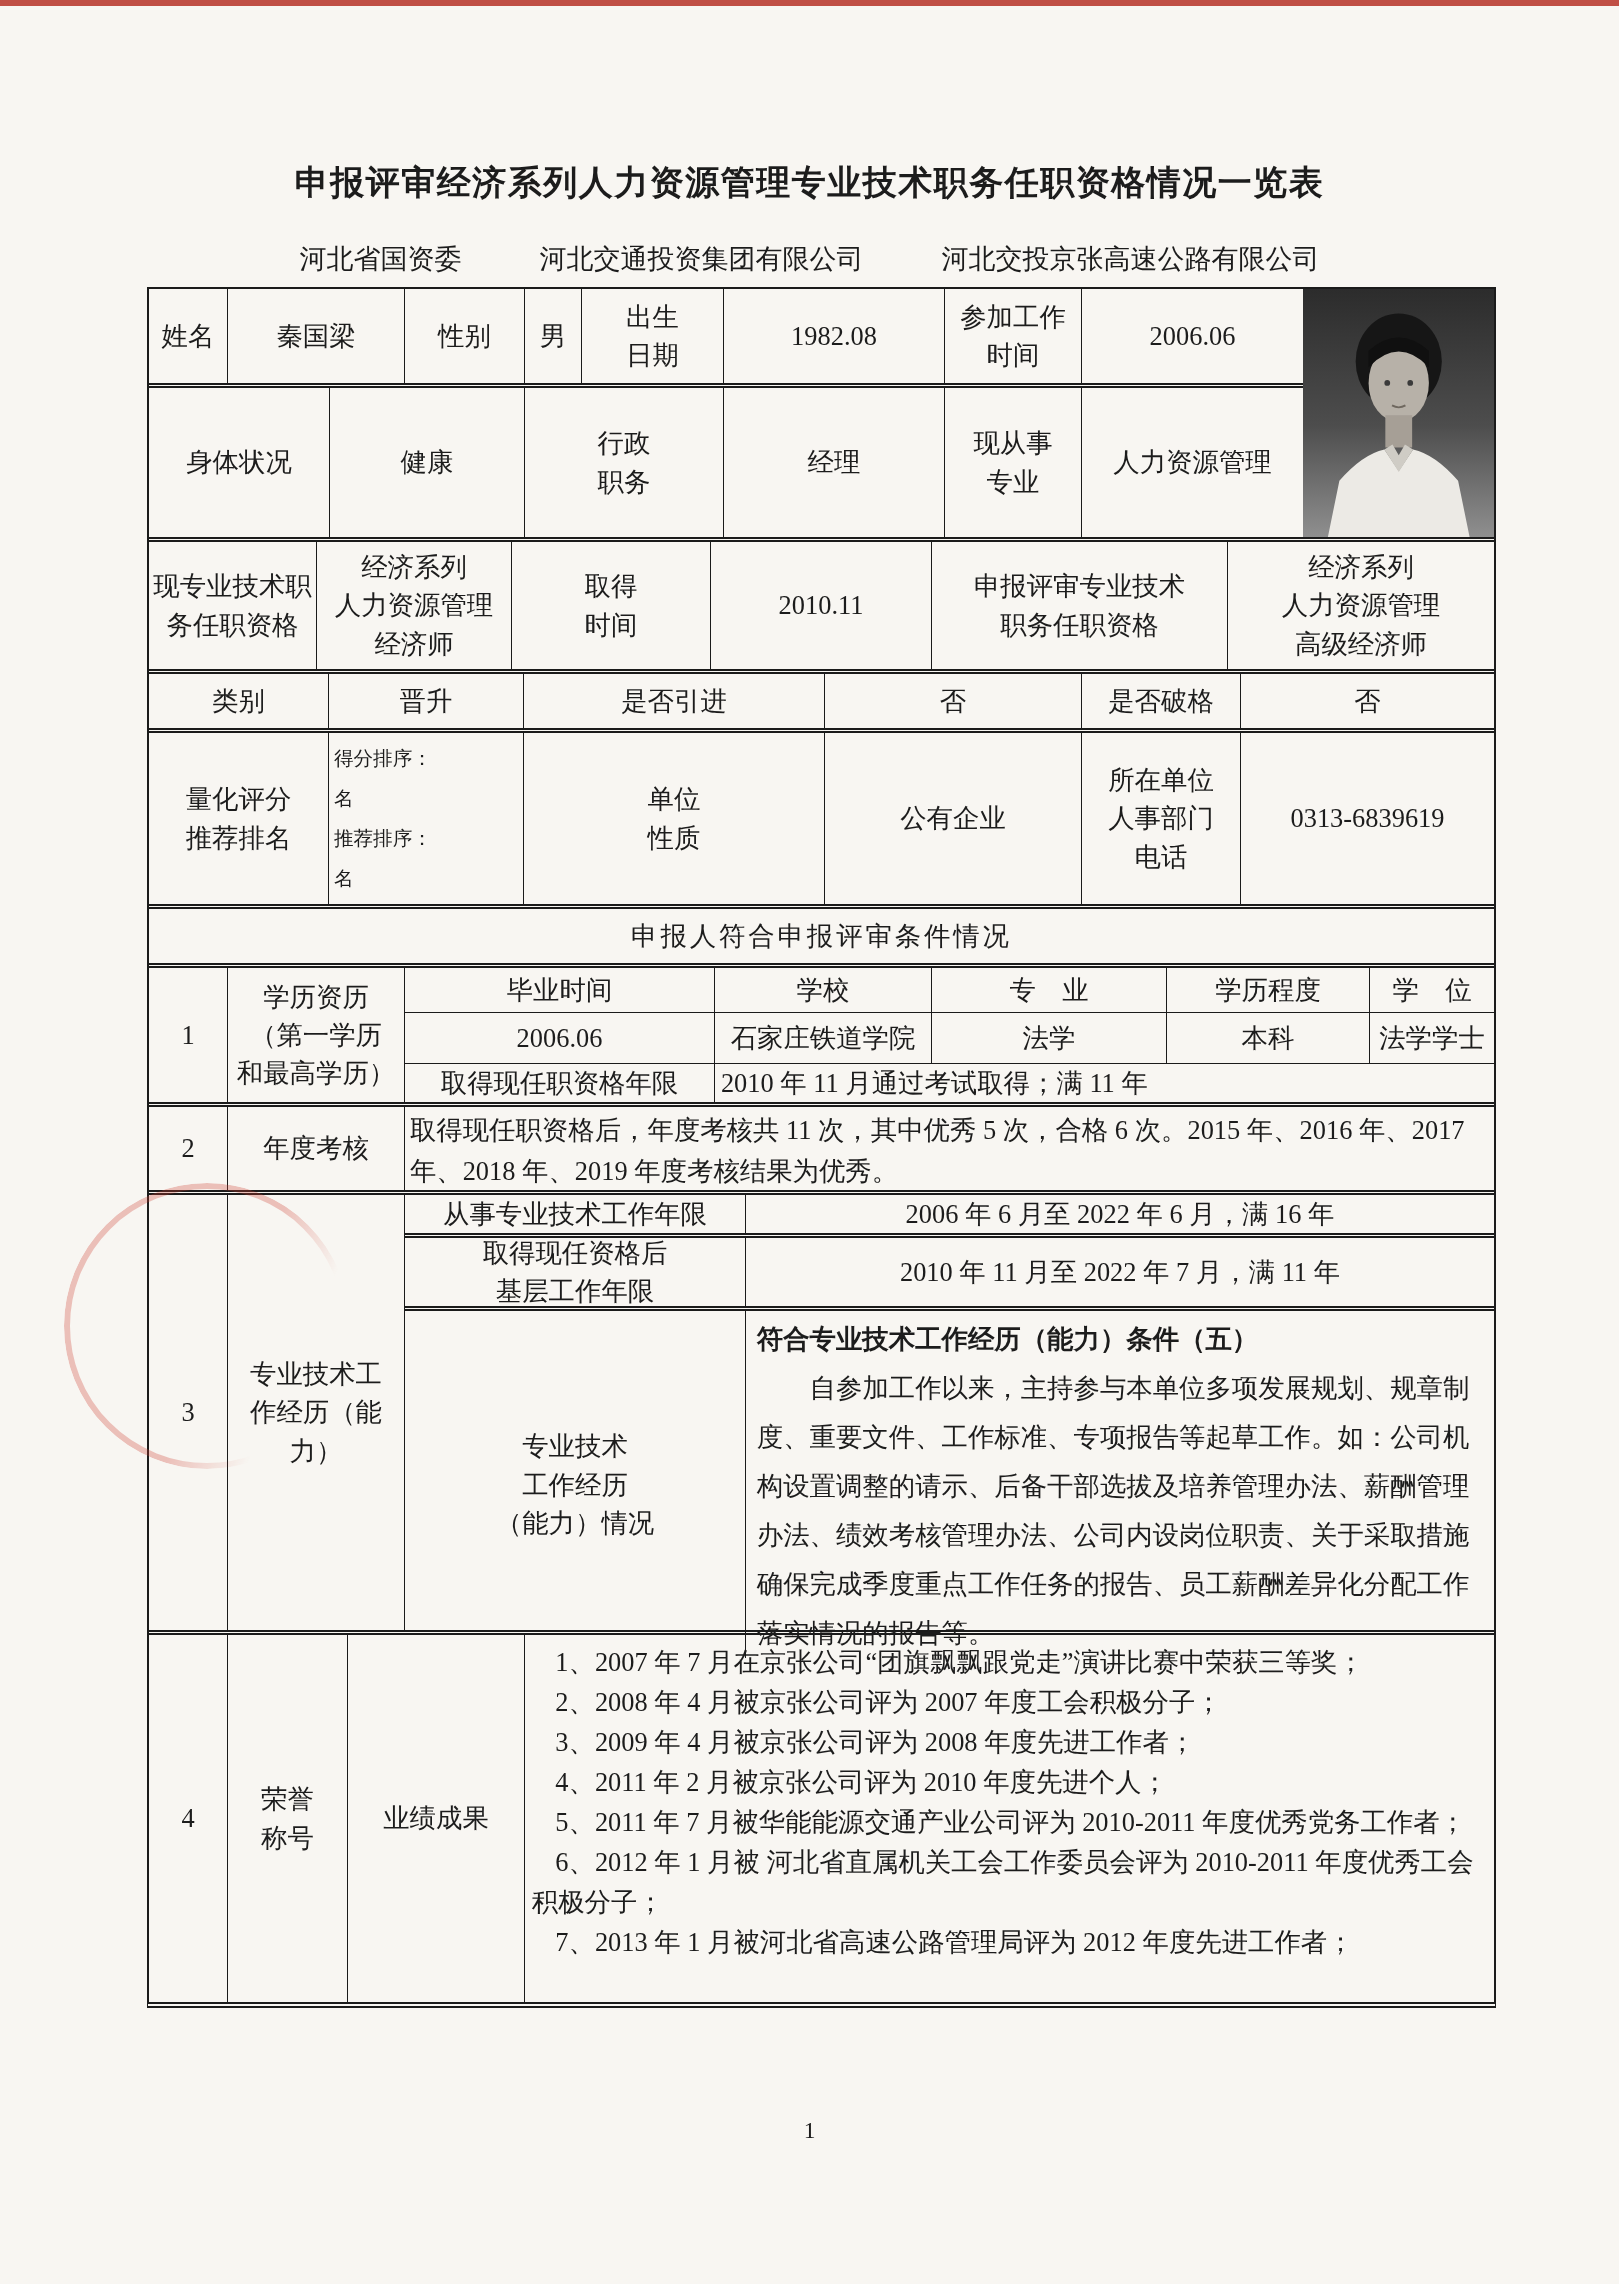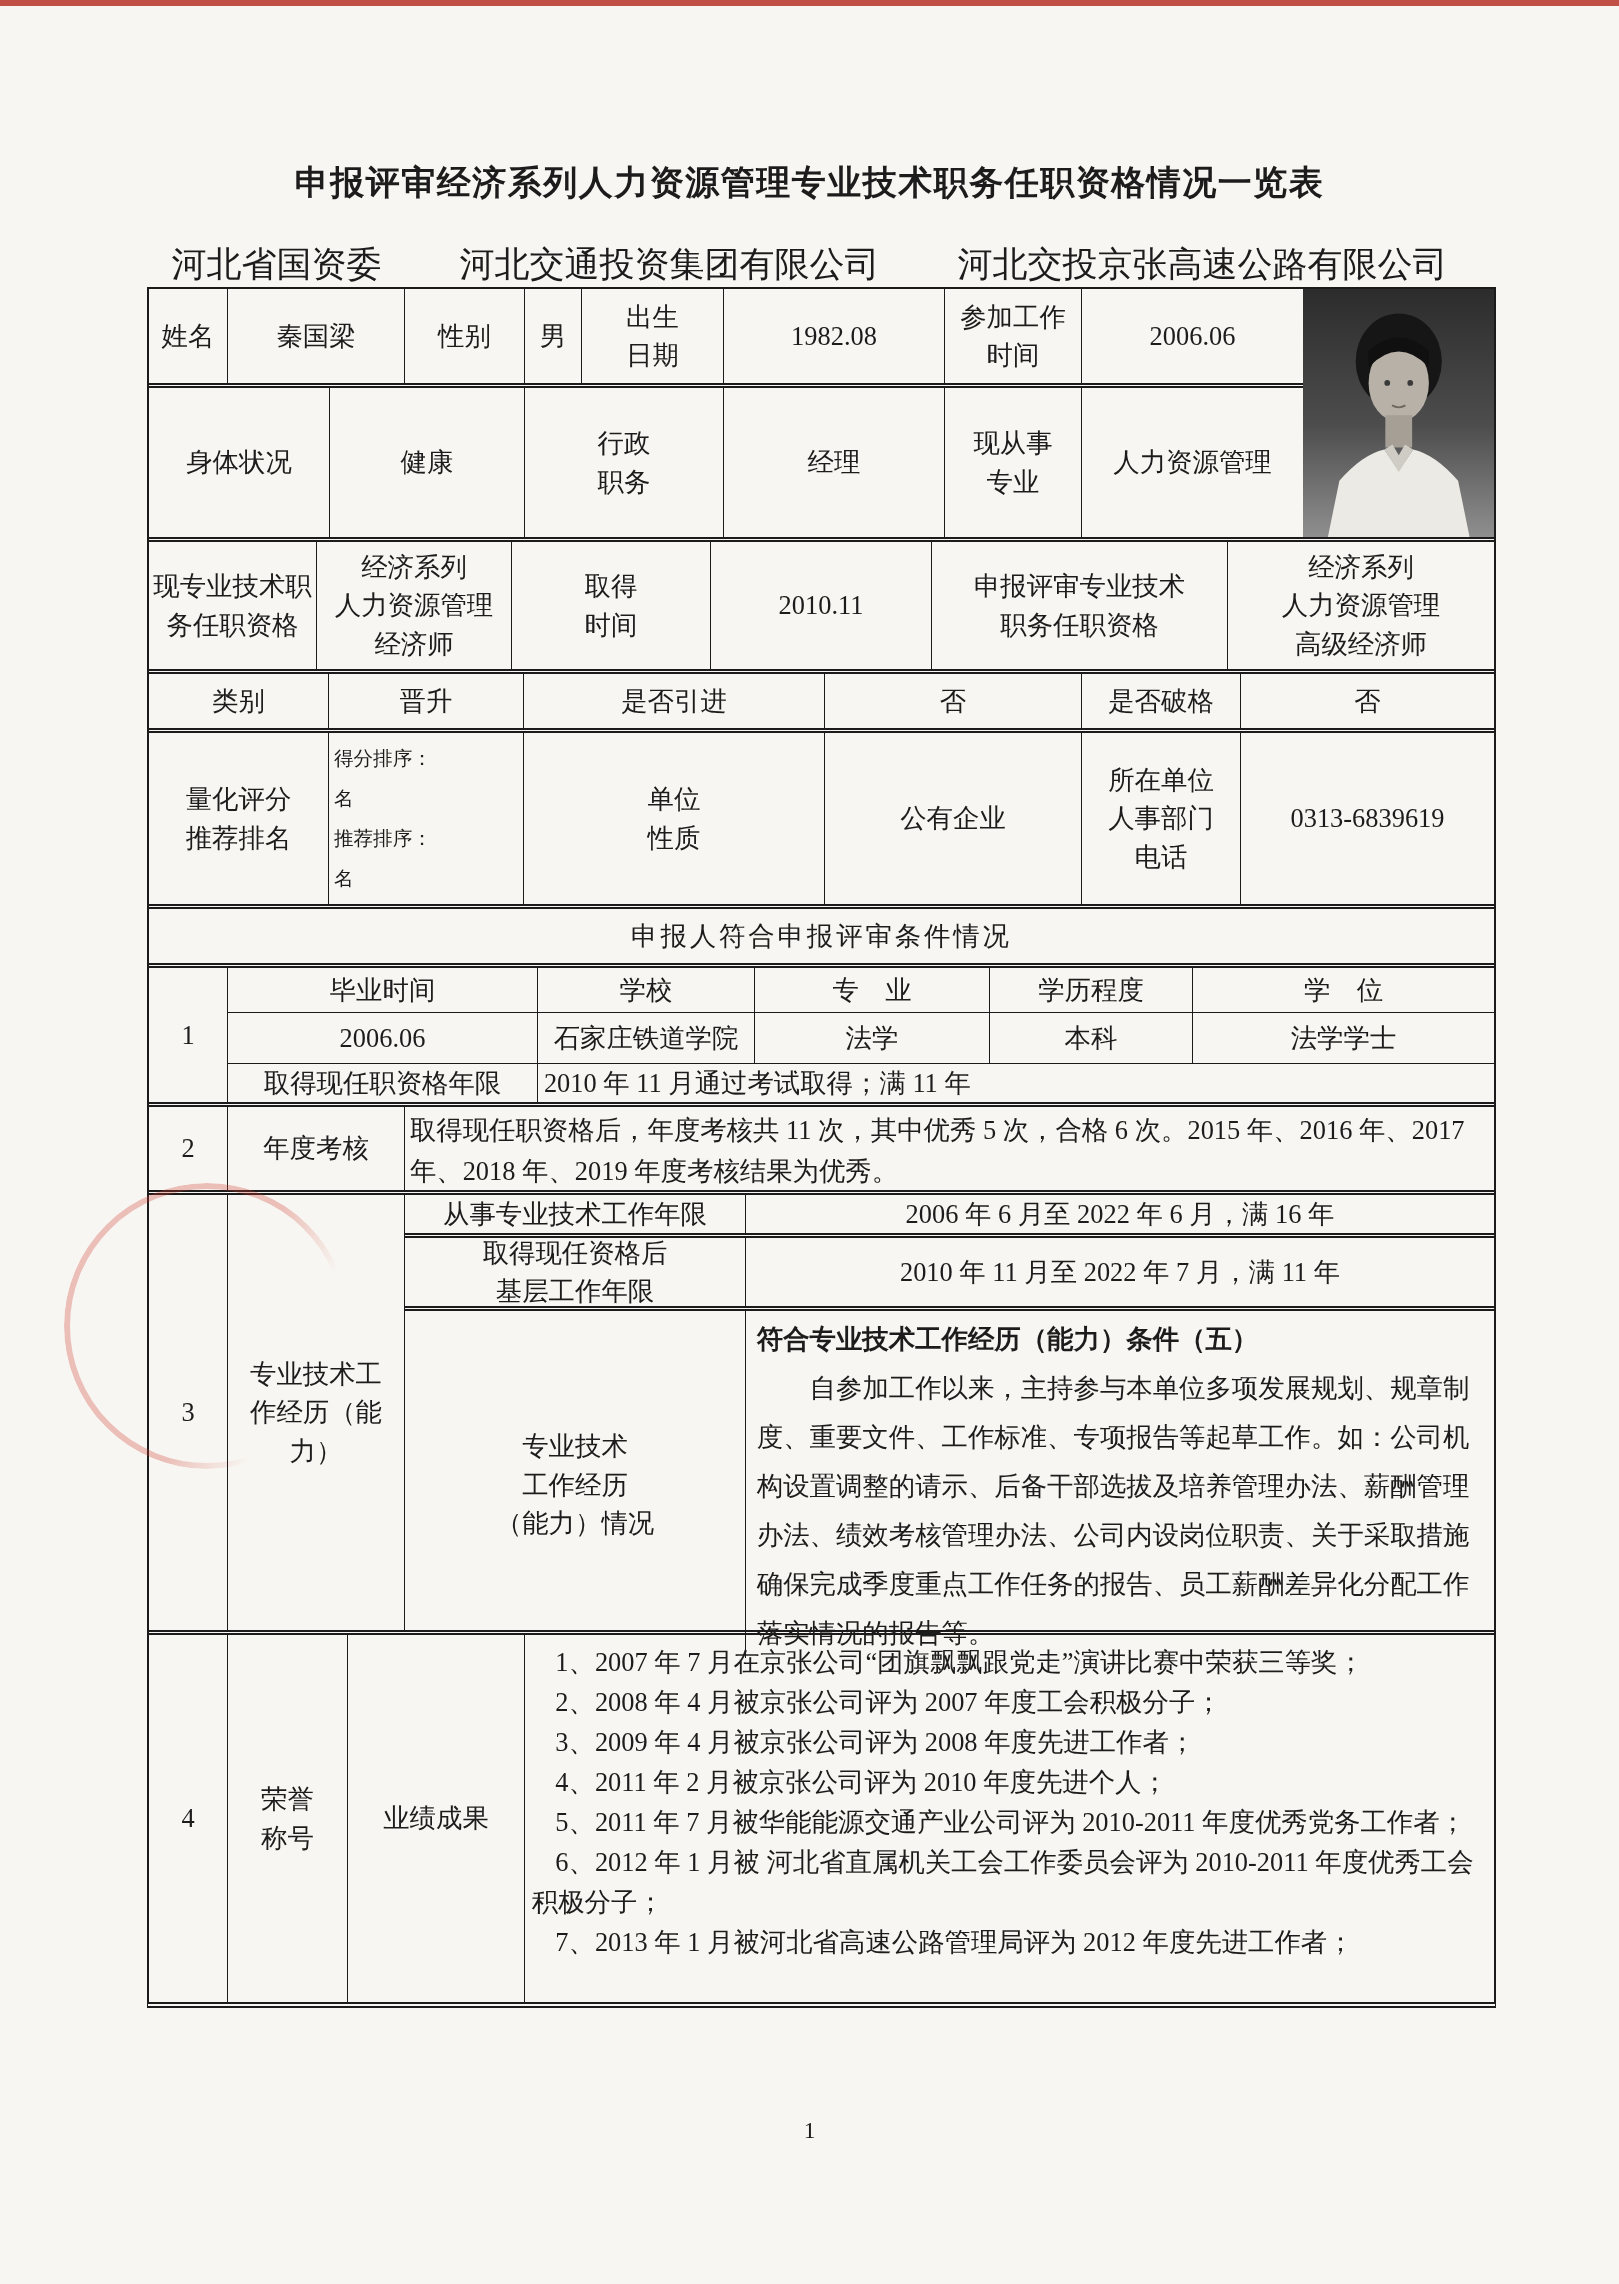--- a/index.html
+++ b/index.html
@@ -8,21 +8,21 @@
     font-family:"Liberation Serif","DejaVu Serif",serif;color:#1c1c1c;overflow:hidden;
   }
   .red-strip{position:absolute;left:0;top:0;width:100%;height:5.9px;background:#b63127;opacity:.85;}
   .title{
     position:absolute;left:0;top:160px;width:100%;text-align:center;
     font-family:"Liberation Sans","DejaVu Sans",sans-serif;font-weight:700;
     font-size:34px;letter-spacing:1.5px;
   }
   .orgs{
     position:absolute;left:0;top:241px;width:100%;display:flex;justify-content:center;gap:78px;
-    font-size:35px;
+    font-size:27px;
   }
   .orgs span{white-space:nowrap;}
   .doc-table{
     position:absolute;left:147px;top:287px;width:1349px;box-sizing:border-box;
     border:2.4px solid #1b1b1b;border-bottom:6.4px double #1b1b1b;background:transparent;
   }
   .band{display:flex;box-sizing:border-box;width:100%;}
   .vcol{display:flex;flex-direction:column;box-sizing:border-box;}
   .row{display:flex;box-sizing:border-box;width:100%;}
   .sep{border-top:1.5px solid #1b1b1b;}
@@ -159,20 +159,23 @@
       <div class="cell last" style="flex:1;">0313-6839619</div>
     </div>
 
     <div class="row dbl" style="height:59px;">
       <div class="cell last banner-cell" style="flex:1;">申报人符合申报评审条件情况</div>
     </div>
 
 
     <div class="band dbl" style="height:139px;">
       <div class="cell" style="width:79px;">1</div>
+      <div class="cell" style="width:177px;">学历资历
+（第一学历
+和最高学历）</div>
       <div class="vcol" style="flex:1;">
         <div class="row" style="height:44px;">
           <div class="cell" style="width:310px;">毕业时间</div>
           <div class="cell" style="width:217px;">学校</div>
           <div class="cell" style="width:235px;">专　业</div>
           <div class="cell" style="width:203px;">学历程度</div>
           <div class="cell last" style="flex:1;">学　位</div>
         </div>
         <div class="row sep" style="height:51px;">
           <div class="cell" style="width:310px;">2006.06</div>

